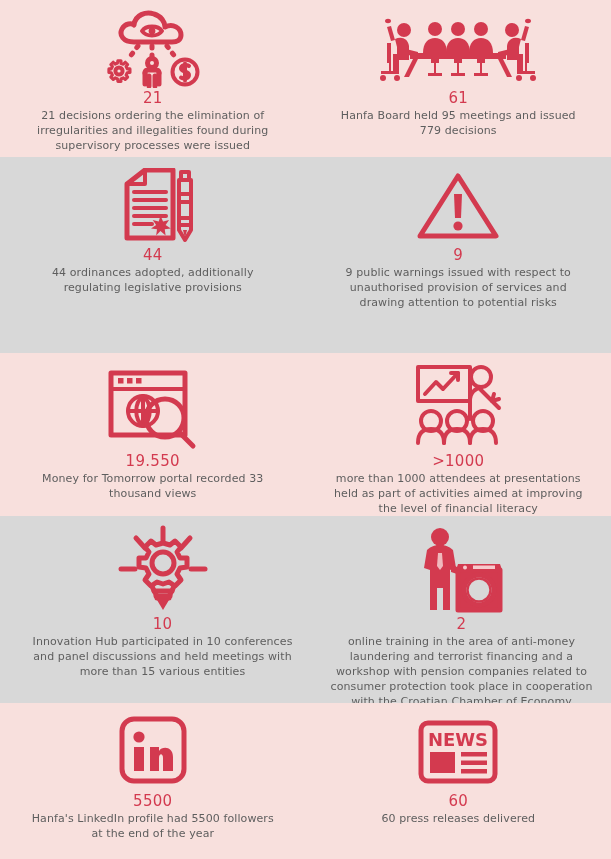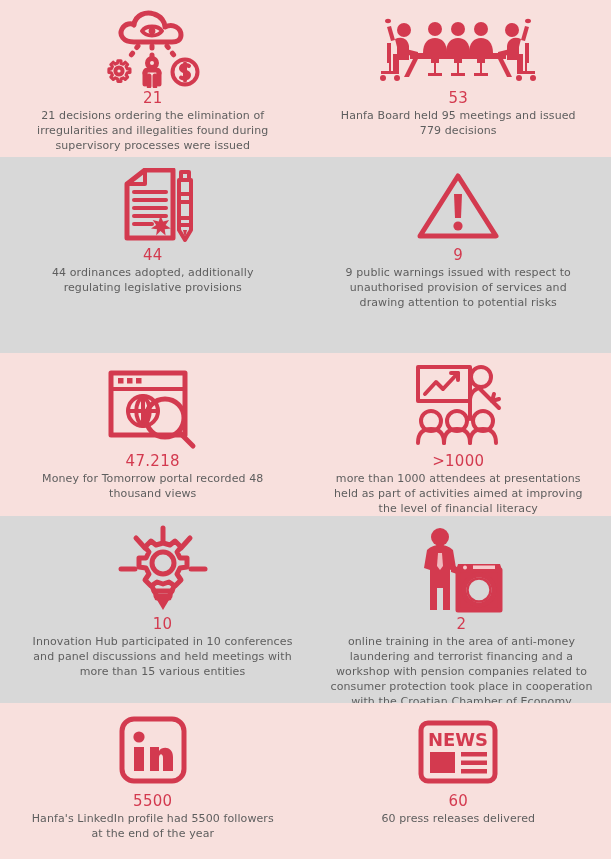--- a/index.html
+++ b/index.html
@@ -188,21 +188,21 @@
             <path d="M152 28 L156 14 L152 13 L148 27 Z"></path>
             <path d="M158 8 C158 5 152 5 152 8 C152 11 158 11 158 8 Z"></path>
             <path d="M156 30 L152 30 L152 50 L156 50 Z"></path>
             <path d="M154 50 L152 50 L152 58 L154 58 Z"></path>
             <path d="M144 58 L162 58 L162 61 L144 61 Z"></path>
             <circle cx="146" cy="65" r="3"></circle>
             <circle cx="160" cy="65" r="3"></circle>
           </g>
         </svg>
       </div>
-      <div class="stat-number">53</div>
+      <div class="stat-number">61</div>
       <div class="stat-desc">Hanfa Board held 95 meetings and issued 779 decisions</div>
     </div>
   </div>
 
   <div class="band grey band-1">
 
     <div class="cell">
       <div class="icon-wrap">
         <svg width="88" height="76" viewBox="0 0 88 76">
 
@@ -262,22 +262,22 @@
           </g>
 
           <circle class="stroke-thin" cx="42" cy="48" r="15"></circle>
           <path class="stroke-thin" d="M42 33 L42 63 M27 48 L57 48"></path>
           <path class="stroke-thin" d="M42 33 C33 40 33 56 42 63 M42 33 C51 40 51 56 42 63"></path>
 
           <circle class="stroke" stroke-width="6" cx="64" cy="55" r="19"></circle>
           <path class="stroke" stroke-width="7" d="M78 69 L92 83"></path>
         </svg>
       </div>
-      <div class="stat-number">47.218</div>
-      <div class="stat-desc">Money for Tomorrow portal recorded 48 thousand views</div>
+      <div class="stat-number">19.550</div>
+      <div class="stat-desc">Money for Tomorrow portal recorded 33 thousand views</div>
     </div>
 
     <div class="cell">
       <div class="icon-wrap tall">
         <svg width="100" height="88" viewBox="0 0 100 88">
 
           <path class="stroke-thin" d="M10 4 L62 4 L62 38 L10 38 Z"></path>
 
           <path class="stroke-thin" stroke-width="3.4" d="M17 31 L28 19 L35 26 L50 10"></path>
           <path class="stroke-thin" stroke-width="3.4" d="M43 10 L50 10 L50 17"></path>

